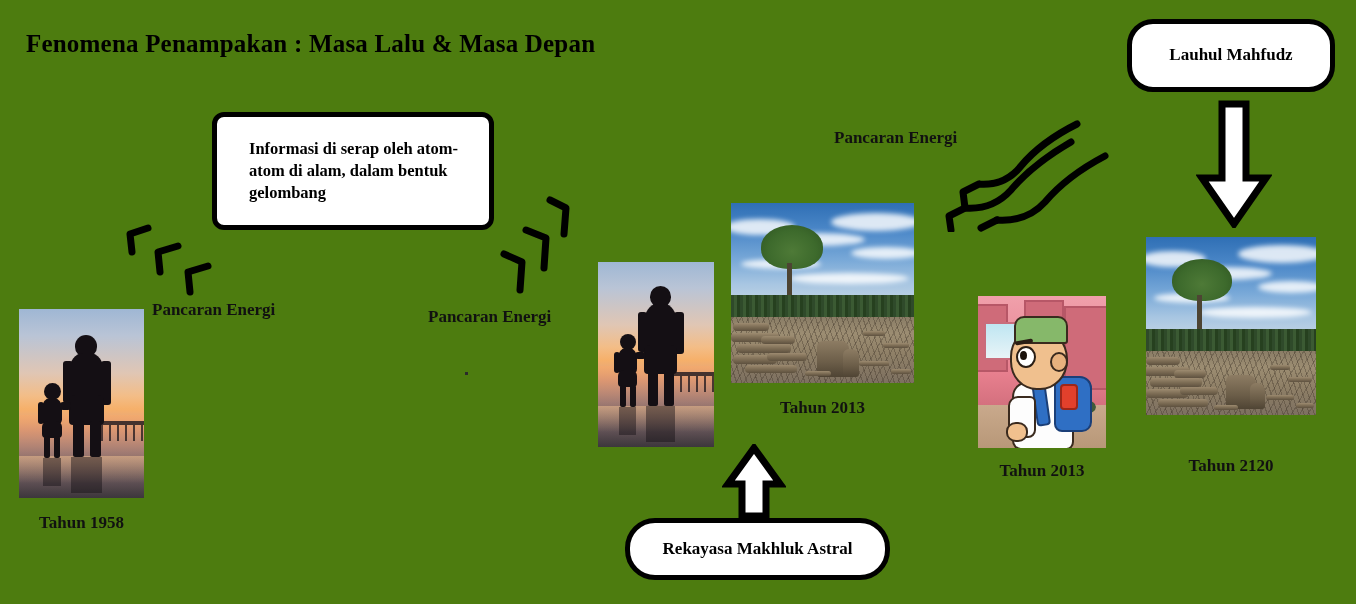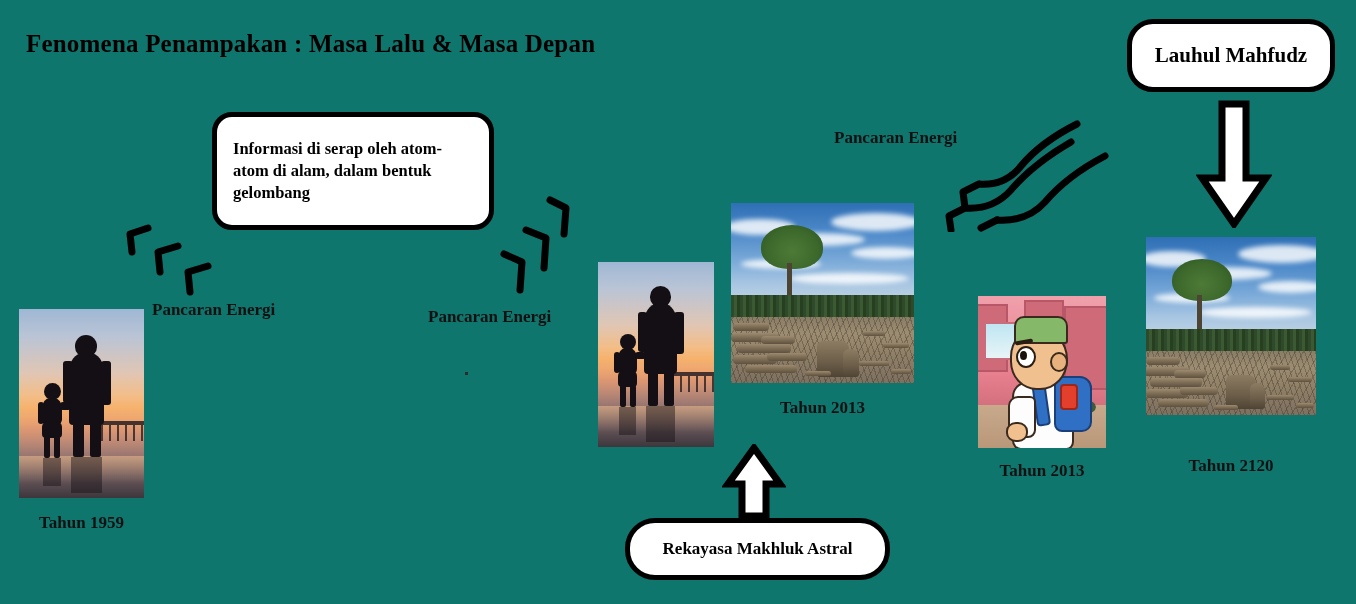--- a/index.html
+++ b/index.html
@@ -4,21 +4,21 @@
 <style>
   html, body {
     margin: 0;
     padding: 0;
     background: #ffffff;
   }
   #canvas {
     position: relative;
     width: 1356px;
     height: 604px;
-    background: #0f766e;
+    background: #4d7c0f;
     overflow: hidden;
     font-family: "Liberation Serif", "DejaVu Serif", serif;
   }
   .abs { position: absolute; }
 
   
   #diagram-title {
     left: 26px;
     top: 30px;
     font-size: 25px;
@@ -43,33 +43,34 @@
     padding: 0 14px;
     font-size: 16.5px;
     line-height: 1.35;
   }
 
   #box-informasi {
     left: 212px;
     top: 112px;
     width: 282px;
     height: 118px;
-    border-radius: 20px;
+    border-radius: 12px;
+    padding-left: 16px;
   }
   #box-informasi .txt { padding: 0 16px; }
 
   #box-lauhul {
     left: 1127px;
     top: 19px;
     width: 208px;
     height: 73px;
     border-radius: 26px;
     justify-content: center;
   }
-  #box-lauhul .txt { font-size: 21px; text-align: right; }
+  #box-lauhul .txt { font-size: 17px; text-align: right; }
 
   #box-rekayasa {
     left: 625px;
     top: 518px;
     width: 265px;
     height: 62px;
     border-radius: 30px;
     justify-content: center;
   }
   #box-rekayasa .txt { font-size: 17px; text-align: right; }
@@ -380,21 +381,21 @@
       <div class="fig fig-arm" style="left:19px; top:93px; width:6px; height:22px;"></div>
       <div class="fig fig-arm" style="left:41px; top:93px; width:11px; height:8px;"></div>
       <div class="fig fig-shorts" style="left:23px; top:112px; width:20px; height:17px;"></div>
       <div class="fig fig-leg" style="left:25px; top:127px; width:6px; height:22px;"></div>
       <div class="fig fig-leg" style="left:35px; top:127px; width:6px; height:22px;"></div>
 
       <div class="fig-refl" style="left:52px; top:148px; width:31px; height:36px;"></div>
       <div class="fig-refl" style="left:24px; top:149px; width:18px; height:28px;"></div>
     </div>
   </div>
-  <div class="caption" style="left:19px; top:513px; width:125px;">Tahun 1959</div>
+  <div class="caption" style="left:19px; top:513px; width:125px;">Tahun 1958</div>
 
   <div class="photo" style="left:598px; top:262px; width:116px; height:185px;">
     <div class="inner">
       <div class="beach-sky"></div>
       <div class="beach-water"></div>
       <div class="beach-wetshine"></div>
       <div class="pier pier-deck" style="left:70px; top:110px; width:48px;"></div>
       <div class="pier pier-leg" style="left:74px; top:114px; height:16px;"></div>
       <div class="pier pier-leg" style="left:82px; top:114px; height:16px;"></div>
       <div class="pier pier-leg" style="left:90px; top:114px; height:16px;"></div>

